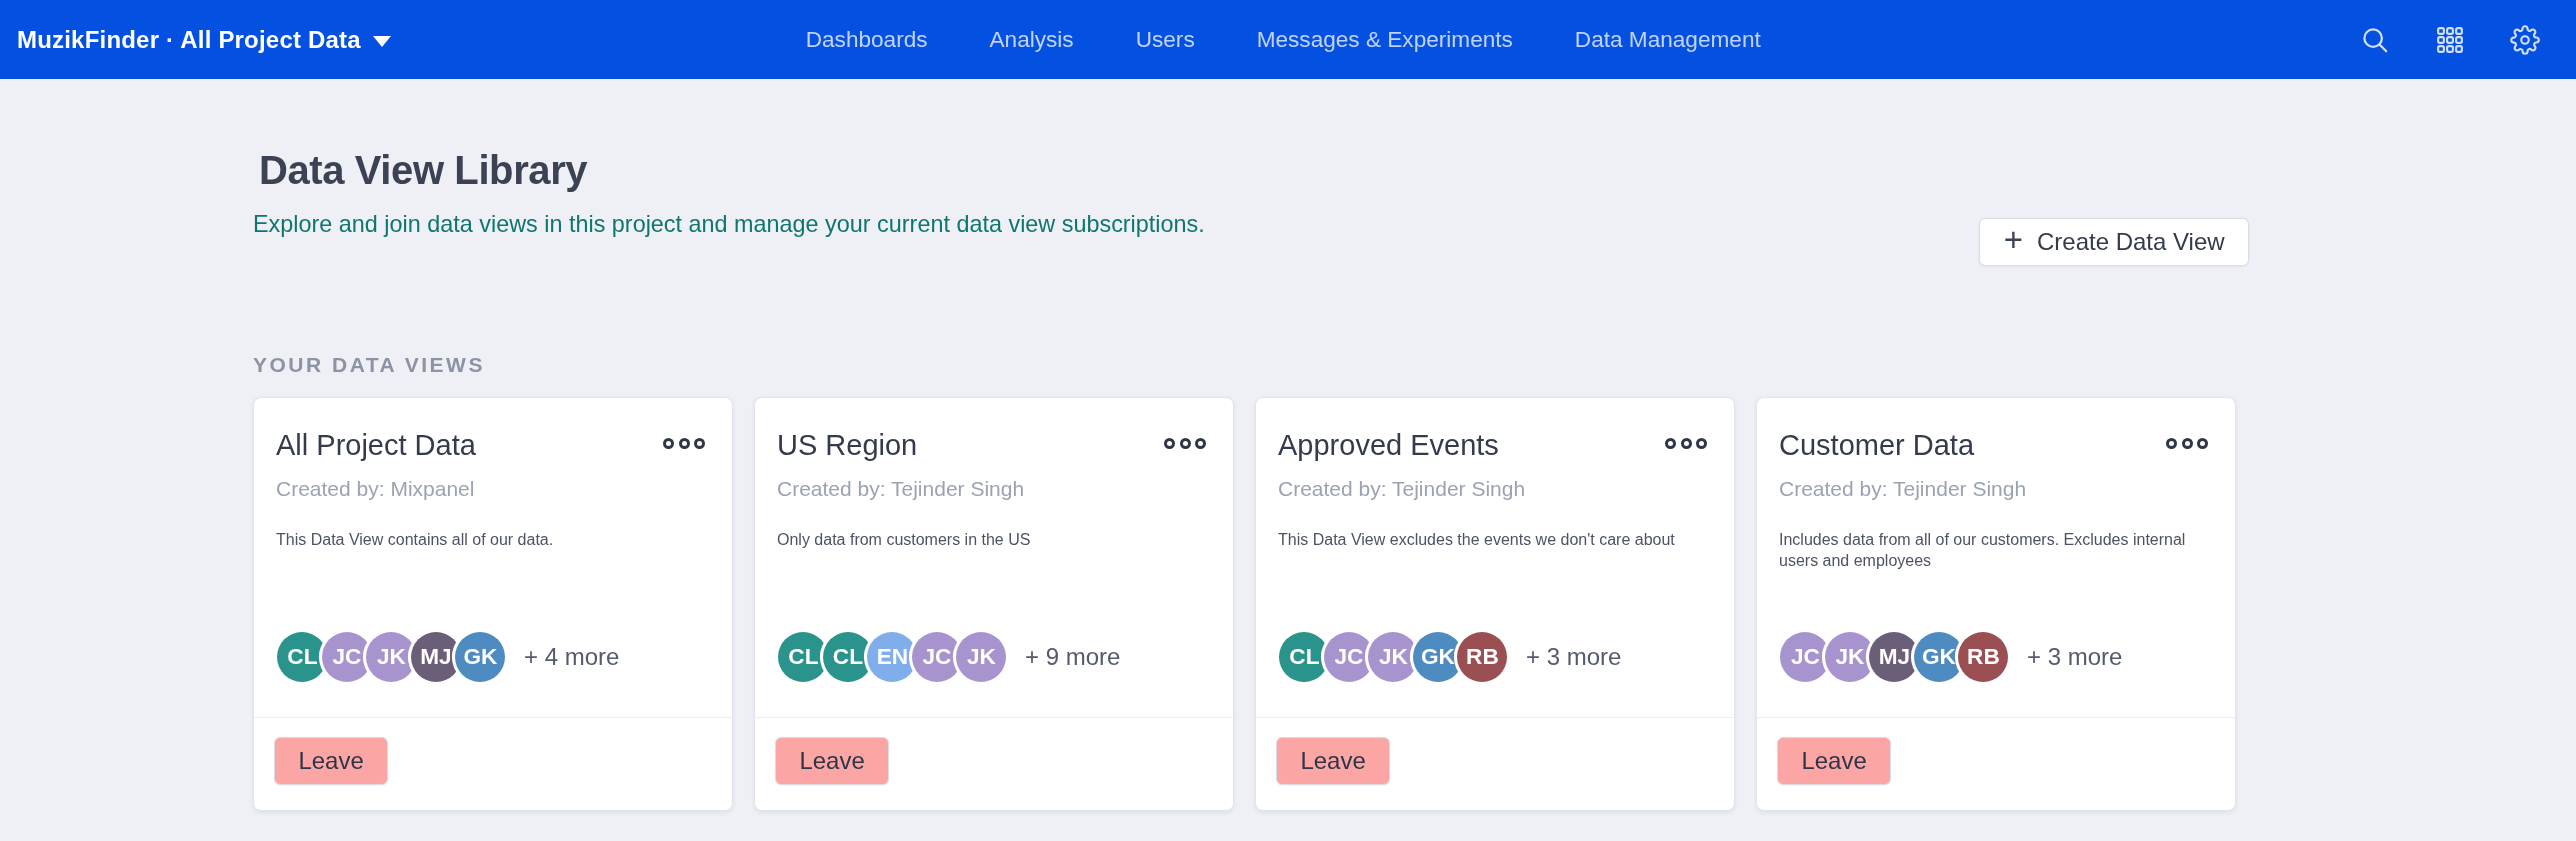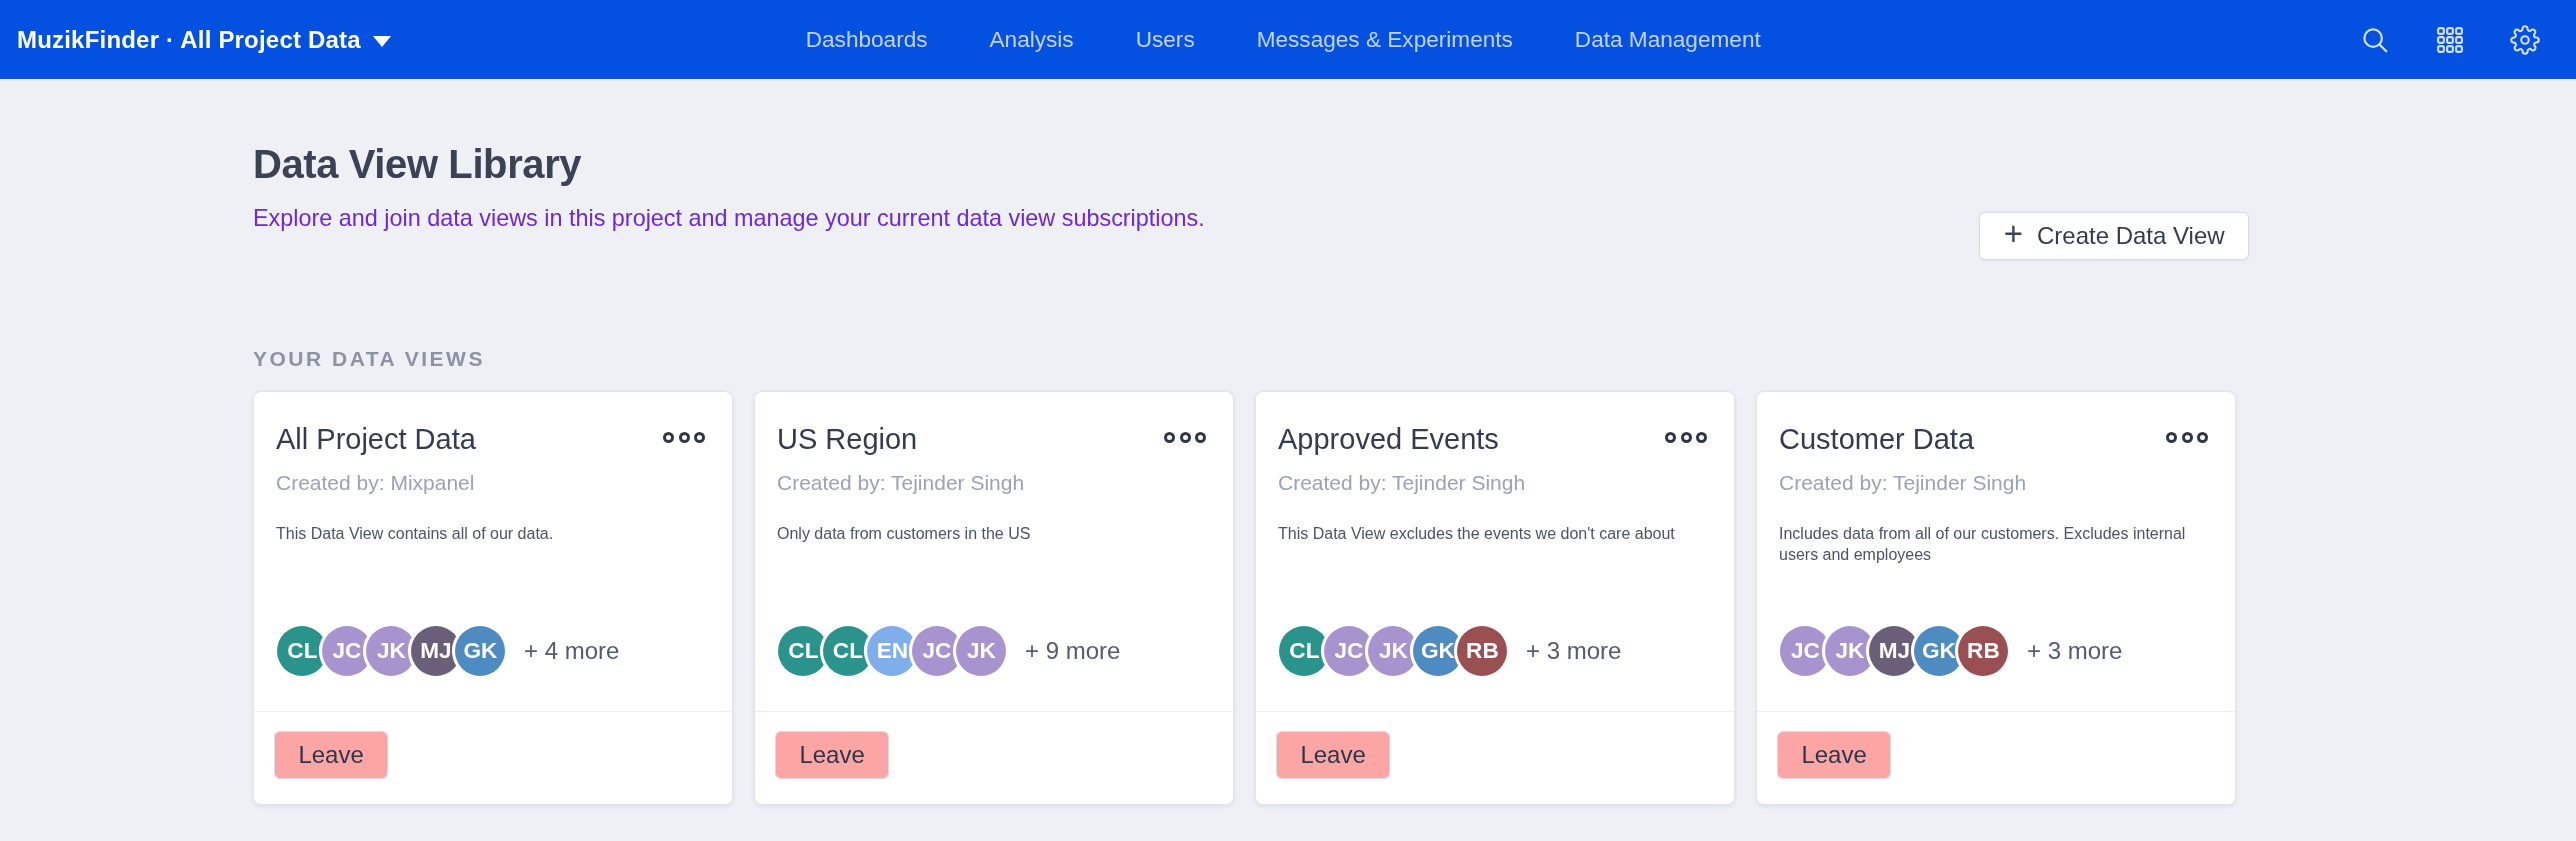--- a/index.html
+++ b/index.html
@@ -36,26 +36,26 @@
   .nav-icons {
     position:absolute; right:36px; top:0; height:100%;
     display:flex; align-items:center; gap:45px;
   }
   .nav-icon { width:30px; height:30px; display:block; cursor:pointer; }
   .nav-icon svg { width:30px; height:30px; display:block; }
 
   
   main { position:relative; padding-left:253px; }
   .page-title {
-    margin:0; padding-top:65px;
+    margin:6px; padding-top:65px;
     font-size:40px; line-height:1.0; font-weight:700;
     color:#3b4254; letter-spacing:-0.4px;
   }
   .page-subtitle {
-    margin:21px 0 0 0; font-size:23.4px; color:#6d28d9;
+    margin:21px 0 0 0; font-size:23.4px; color:#0f766e;
   }
   .create-btn {
     position:absolute; top:133px; right:327px;
     display:flex; align-items:center; gap:14px;
     height:48px; padding:0 23.4px;
     background:#ffffff; border:1.6px solid #d8dce4; border-radius:6.2px;
     box-shadow:0 0.8px 2.3px rgba(25,35,65,0.06);
     font-family:inherit; font-size:24px; font-weight:500; color:#343b4d;
     cursor:pointer;
   }

